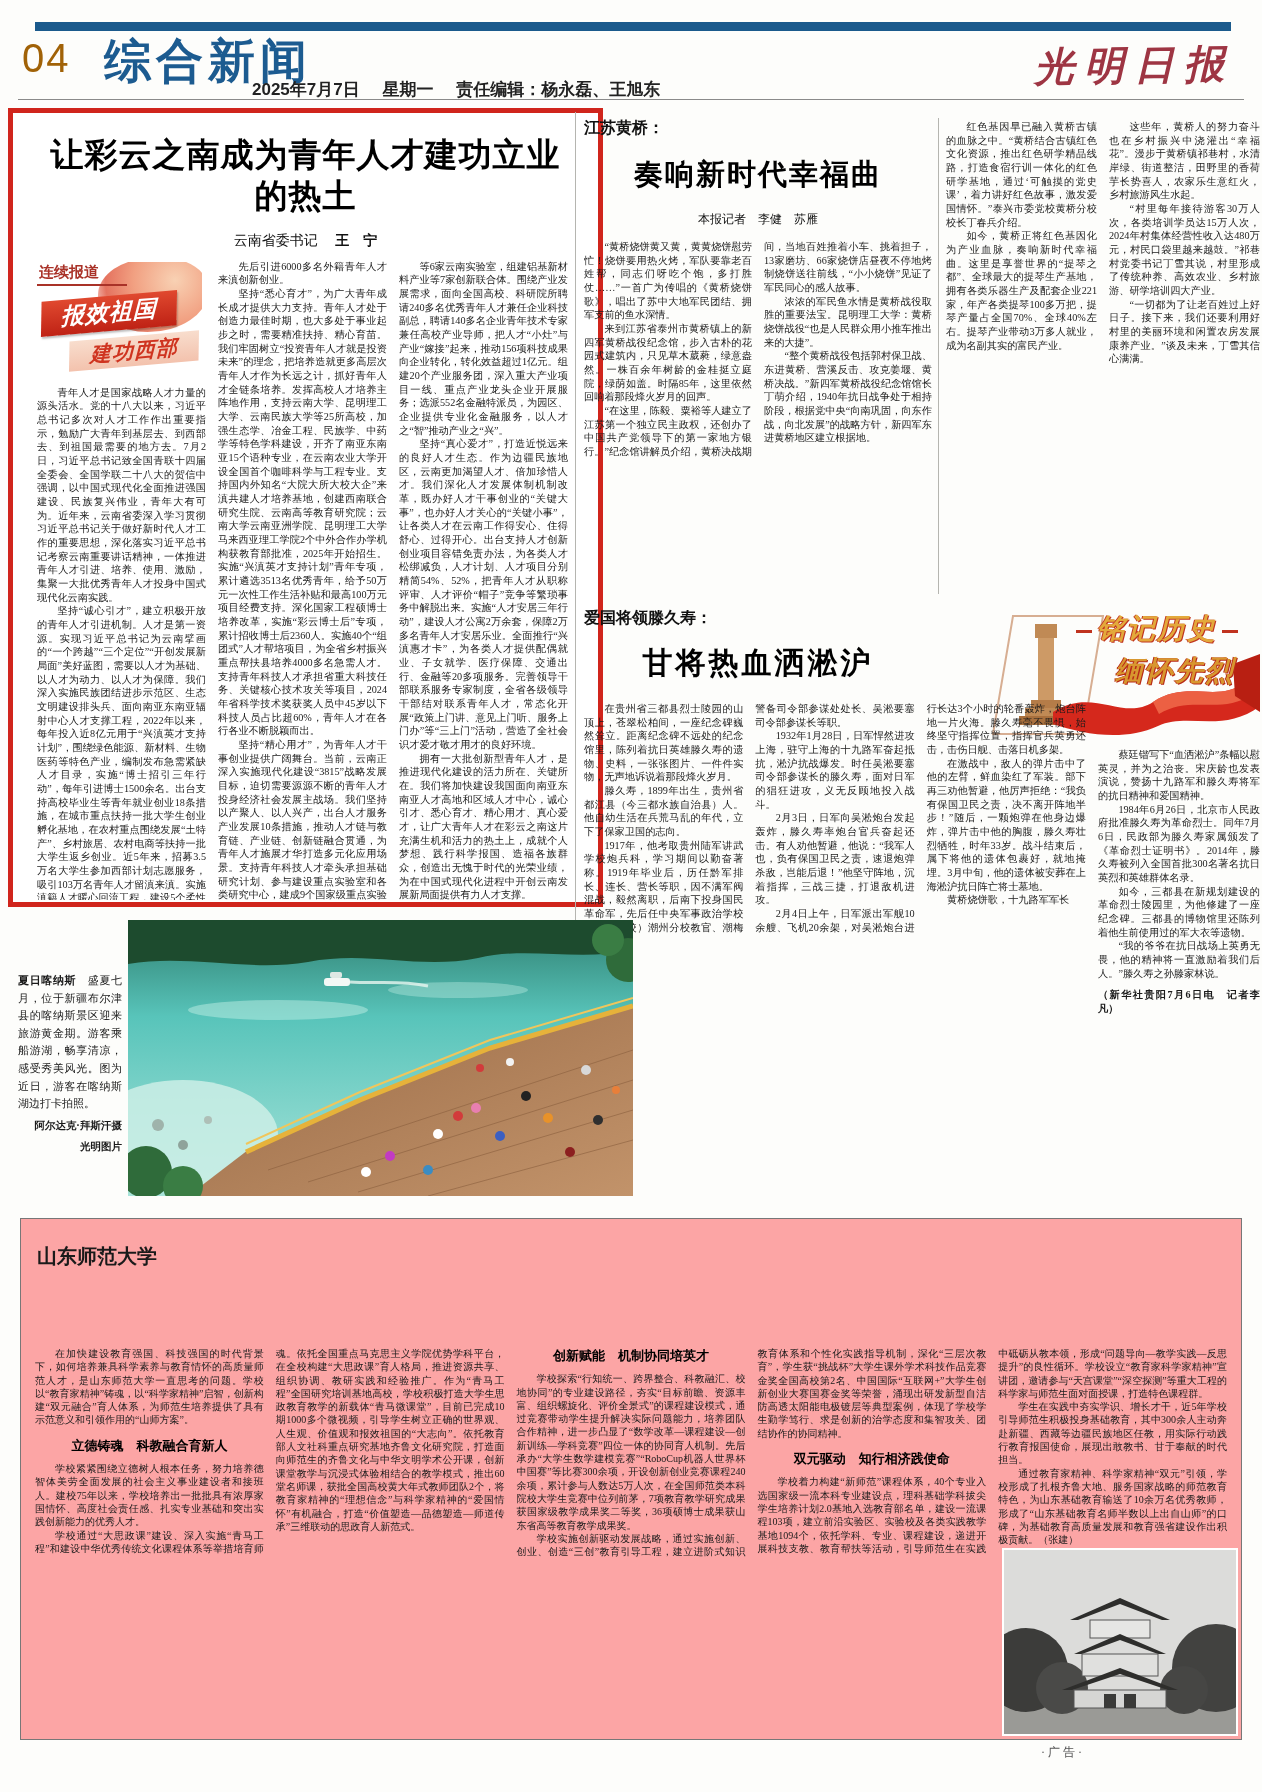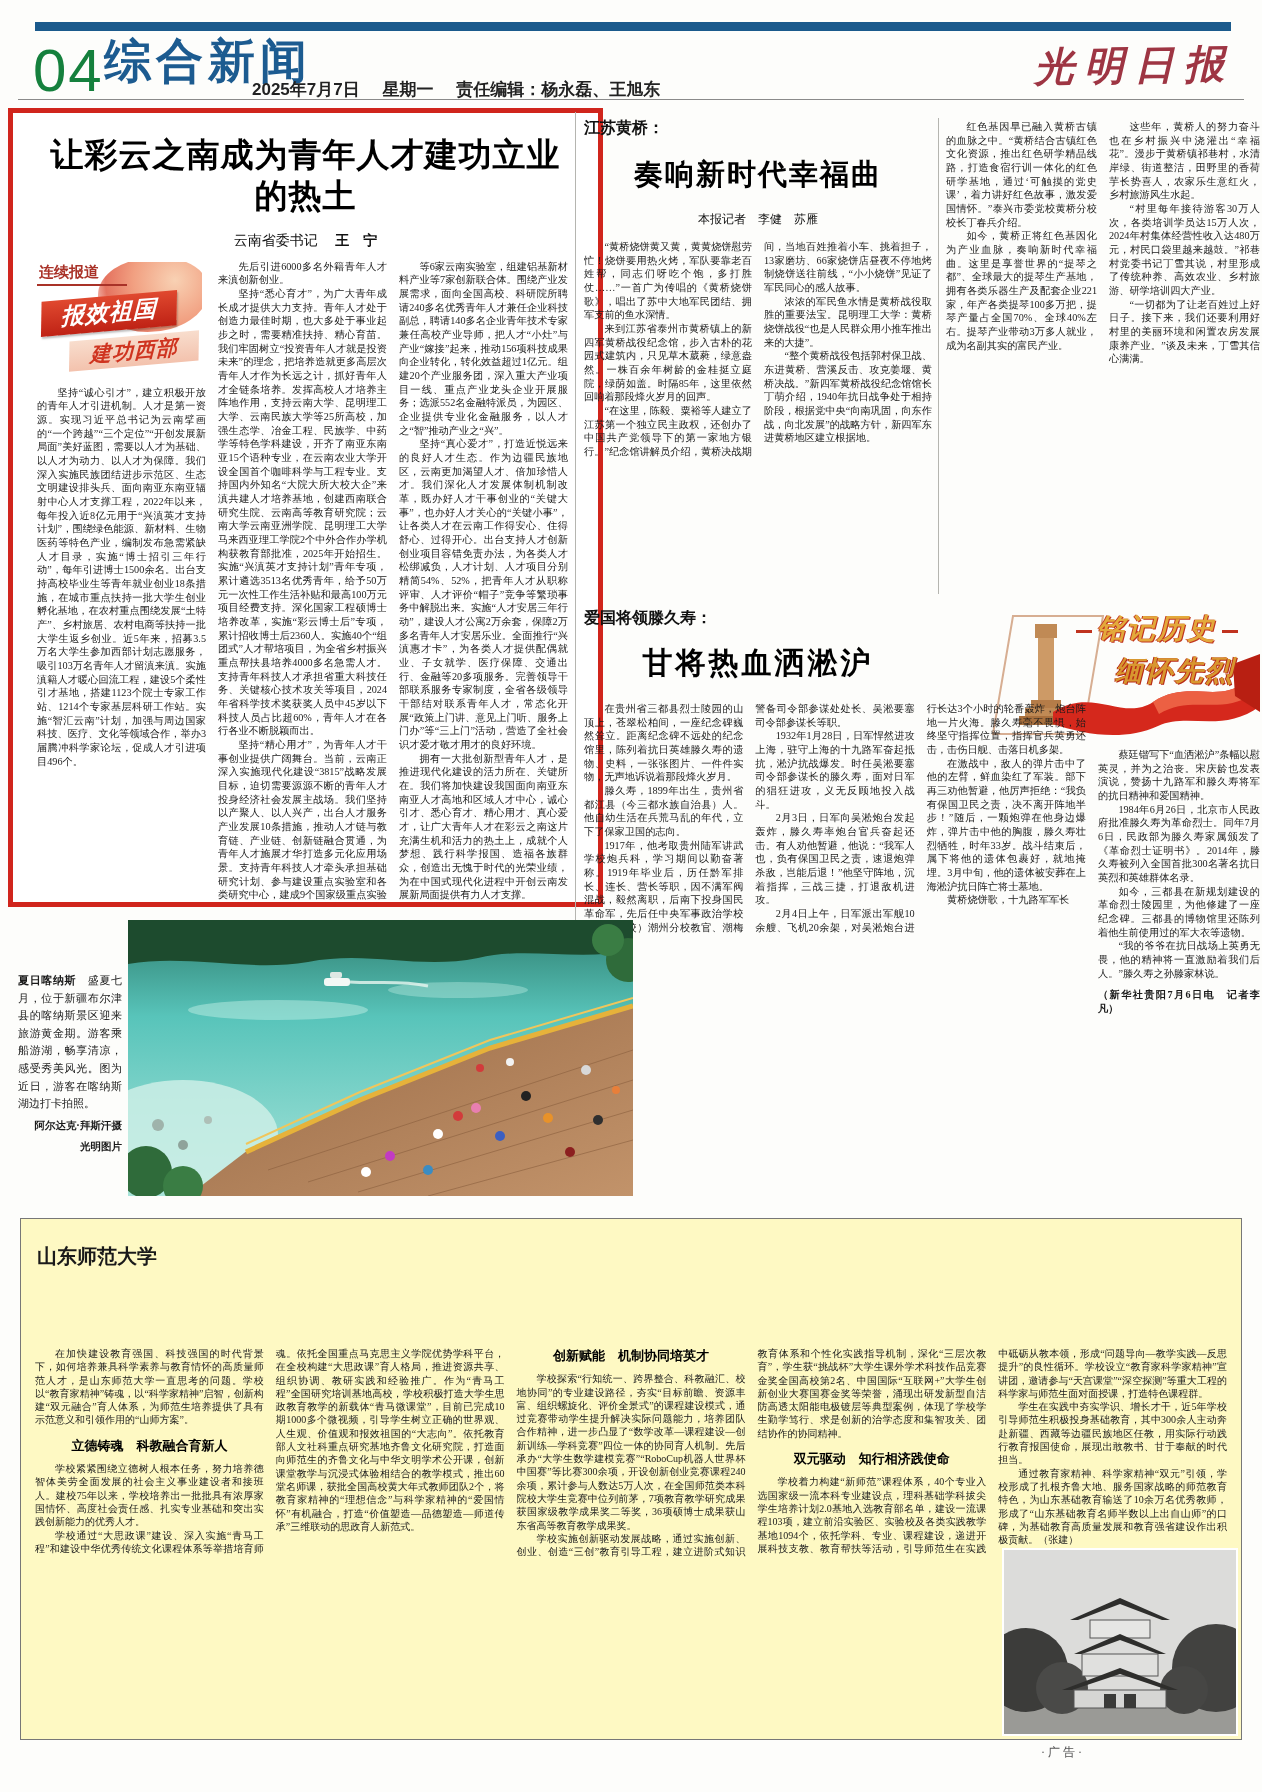--- a/index.html
+++ b/index.html
@@ -1,22 +1,22 @@
 <!DOCTYPE html>
 <html><head>
 <meta charset="utf-8">
 <style>
   html,body{margin:0;padding:0;}
   body{background:#e8e8e4;}
   .page{position:relative;width:1262px;height:1792px;background:#fdfdfb;margin:0 auto;overflow:hidden;
         font-family:"Liberation Serif","DejaVu Serif",serif;color:#1a1a1a;}
   
   .topbar{position:absolute;left:35px;top:22px;width:1196px;height:9px;background:#1b5a8c;}
-  .pagenum{position:absolute;left:33px;top:36px;font-family:"Liberation Sans","DejaVu Sans",sans-serif;
-           font-size:60px;font-weight:400;color:#15803d;letter-spacing:2px;}
+  .pagenum{position:absolute;left:22px;top:36px;font-family:"Liberation Sans","DejaVu Sans",sans-serif;
+           font-size:40px;font-weight:400;color:#a16207;letter-spacing:2px;}
   .sectitle{position:absolute;left:104px;top:30px;font-family:"Liberation Sans","DejaVu Sans",sans-serif;
             font-size:47px;font-weight:900;color:#1c5b90;letter-spacing:5px;}
   .dateline{position:absolute;left:252px;top:78px;font-size:17px;font-weight:bold;color:#222;
             font-family:"Liberation Sans","DejaVu Sans",sans-serif;}
   .dateline span{margin-right:18px;}
   .paperlogo{position:absolute;right:28px;top:38px;font-size:40px;font-weight:900;font-style:italic;
              color:#9e3543;letter-spacing:10px;transform:rotate(-1deg);}
   .headrule{position:absolute;left:18px;top:99px;width:1226px;height:1px;background:#8a8a8a;}
   
   .leadbox{position:absolute;left:8px;top:108px;width:537px;height:777px;border:5px solid #d0251c;
@@ -64,21 +64,21 @@
            column-count:3;column-gap:12px;font-size:10.2px;line-height:1.34;}
   .tj-col4{position:absolute;left:1098px;top:748px;width:162px;height:236px;overflow:hidden;
            font-size:10.2px;line-height:1.34;}
   .tj-sign{position:absolute;left:1098px;top:988px;width:162px;font-size:10.2px;line-height:1.34;text-align:justify;font-weight:bold;}
   
   .lake-caption{position:absolute;left:18px;top:972px;width:104px;font-size:11px;line-height:1.6;text-align:justify;}
   .lake-caption .cap-title{font-weight:900;}
   .cap-credit{display:block;text-align:right;font-weight:bold;font-family:"Liberation Sans","DejaVu Sans",sans-serif;font-size:10.5px;margin-top:4px;}
   .lake-photo{position:absolute;left:128px;top:920px;width:505px;height:276px;overflow:hidden;background:#9fd8cf;}
   
-  .sdnu-box{position:absolute;left:20px;top:1218px;width:1220px;height:520px;border:1px solid #777;background:#fef9c3;}
+  .sdnu-box{position:absolute;left:20px;top:1218px;width:1220px;height:520px;border:1px solid #777;background:#fca5a5;}
   .sdnu-kicker{position:absolute;left:16px;top:24px;font-size:20px;}
   .sdnu-title{position:absolute;left:0;top:66px;width:100%;text-align:center;font-size:29px;font-weight:900;letter-spacing:2px;color:#000;margin:0;}
   .sdnu-body{position:absolute;left:14px;top:128px;width:1192px;height:378px;overflow:hidden;
              column-count:5;column-gap:12px;font-size:10px;line-height:1.33;}
   .subhead{text-align:center;font-size:13px;font-weight:900;margin:10px 0 8px;color:#000;
            font-family:"Liberation Sans","DejaVu Sans",sans-serif;}
   .building-photo{position:absolute;left:1002px;top:1548px;width:234px;height:186px;background:#fff;padding:2px 0 0 2px;}
   .ad-mark{position:absolute;left:1028px;top:1744px;width:70px;text-align:center;color:#555;font-size:12px;letter-spacing:3px;}
 </style>
 </head>
@@ -105,20 +105,21 @@
     </div>
     <div class="lead-cols">
       <div class="lead-col">
         <div class="series-badge">
           <div class="mist"></div>
           <span class="series-tag">连续报道</span>
           <div class="series-b1">报效祖国</div>
           <div class="series-b2">建功西部</div>
         </div>
         <div>
+            <p class="para">青年人才是国家战略人才力量的源头活水。党的十八大以来，习近平总书记多次对人才工作作出重要指示，勉励广大青年到基层去、到西部去、到祖国最需要的地方去。7月2日，习近平总书记致全国青联十四届全委会、全国学联二十八大的贺信中强调，以中国式现代化全面推进强国建设、民族复兴伟业，青年大有可为。近年来，云南省委深入学习贯彻习近平总书记关于做好新时代人才工作的重要思想，深化落实习近平总书记考察云南重要讲话精神，一体推进青年人才引进、培养、使用、激励，集聚一大批优秀青年人才投身中国式现代化云南实践。</p>
             <p class="para">坚持“诚心引才”，建立积极开放的青年人才引进机制。人才是第一资源。实现习近平总书记为云南擘画的“一个跨越”“三个定位”“开创发展新局面”美好蓝图，需要以人才为基础、以人才为动力、以人才为保障。我们深入实施民族团结进步示范区、生态文明建设排头兵、面向南亚东南亚辐射中心人才支撑工程，2022年以来，每年投入近8亿元用于“兴滇英才支持计划”，围绕绿色能源、新材料、生物医药等特色产业，编制发布急需紧缺人才目录，实施“博士招引三年行动”，每年引进博士1500余名。出台支持高校毕业生等青年就业创业18条措施，在城市重点扶持一批大学生创业孵化基地，在农村重点围绕发展“土特产”、乡村旅居、农村电商等扶持一批大学生返乡创业。近5年来，招募3.5万名大学生参加西部计划志愿服务，吸引103万名青年人才留滇来滇。实施滇籍人才暖心回流工程，建设5个柔性引才基地，搭建1123个院士专家工作站、1214个专家基层科研工作站。实施“智汇云南”计划，加强与周边国家科技、医疗、文化等领域合作，举办3届腾冲科学家论坛，促成人才引进项目496个。</p>
           </div>
       </div>
       <div class="lead-col">
           <p class="para">先后引进6000多名外籍青年人才来滇创新创业。</p>
           <p class="para">坚持“悉心育才”，为广大青年成长成才提供大力支持。青年人才处于创造力最佳时期，也大多处于事业起步之时，需要精准扶持、精心育苗。我们牢固树立“投资青年人才就是投资未来”的理念，把培养造就更多高层次青年人才作为长远之计，抓好青年人才全链条培养。发挥高校人才培养主阵地作用，支持云南大学、昆明理工大学、云南民族大学等25所高校，加强生态学、冶金工程、民族学、中药学等特色学科建设，开齐了南亚东南亚15个语种专业，在云南农业大学开设全国首个咖啡科学与工程专业。支持国内外知名“大院大所大校大企”来滇共建人才培养基地，创建西南联合研究生院、云南高等教育研究院；云南大学云南亚洲学院、昆明理工大学马来西亚理工学院2个中外合作办学机构获教育部批准，2025年开始招生。实施“兴滇英才支持计划”青年专项，累计遴选3513名优秀青年，给予50万元一次性工作生活补贴和最高100万元项目经费支持。深化国家工程硕博士培养改革，实施“彩云博士后”专项，累计招收博士后2360人。实施40个“组团式”人才帮培项目，为全省乡村振兴重点帮扶县培养4000多名急需人才。支持青年科技人才承担省重大科技任务、关键核心技术攻关等项目，2024年省科学技术奖获奖人员中45岁以下科技人员占比超60%，青年人才在各行各业不断脱颖而出。</p>
           <p class="para">坚持“精心用才”，为青年人才干事创业提供广阔舞台。当前，云南正深入实施现代化建设“3815”战略发展目标，迫切需要源源不断的青年人才投身经济社会发展主战场。我们坚持以产聚人、以人兴产，出台人才服务产业发展10条措施，推动人才链与教育链、产业链、创新链融合贯通，为青年人才施展才华打造多元化应用场景。支持青年科技人才牵头承担基础研究计划、参与建设重点实验室和各类研究中心，建成9个国家级重点实验室、138个省级重点实验室，建设贵金属、特色植物提取、种子种业、疫苗</p>
         </div>
       <div class="lead-col">
           <p class="para">等6家云南实验室，组建铝基新材料产业等7家创新联合体。围绕产业发展需求，面向全国高校、科研院所聘请240多名优秀青年人才兼任企业科技副总，聘请140多名企业青年技术专家兼任高校产业导师，把人才“小灶”与产业“嫁接”起来，推动156项科技成果向企业转化，转化效益超过1亿元。组建20个产业服务团，深入重大产业项目一线、重点产业龙头企业开展服务；选派552名金融特派员，为园区、企业提供专业化金融服务，以人才之“智”推动产业之“兴”。</p>

